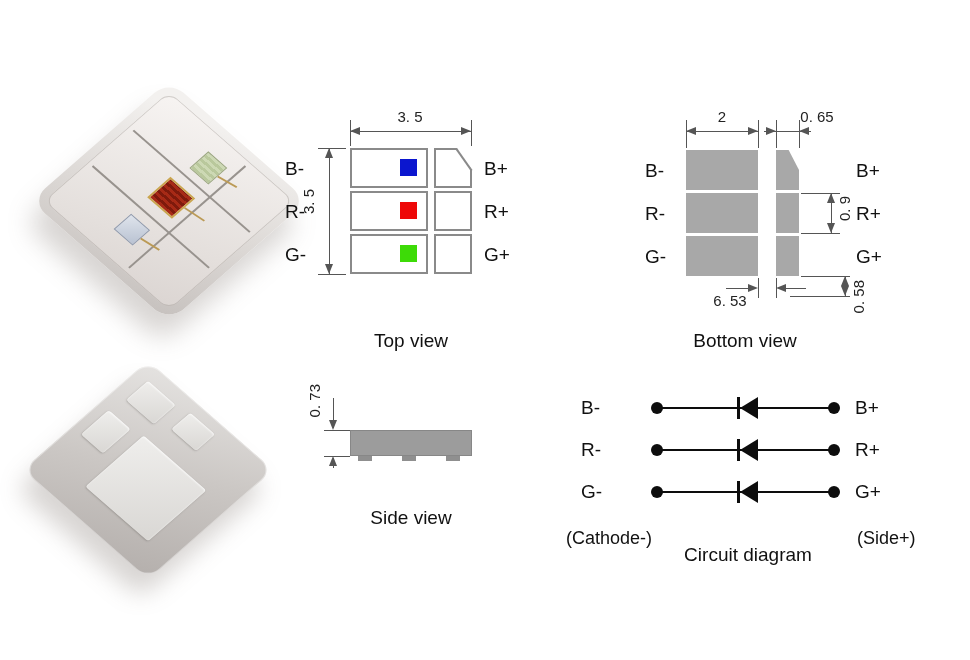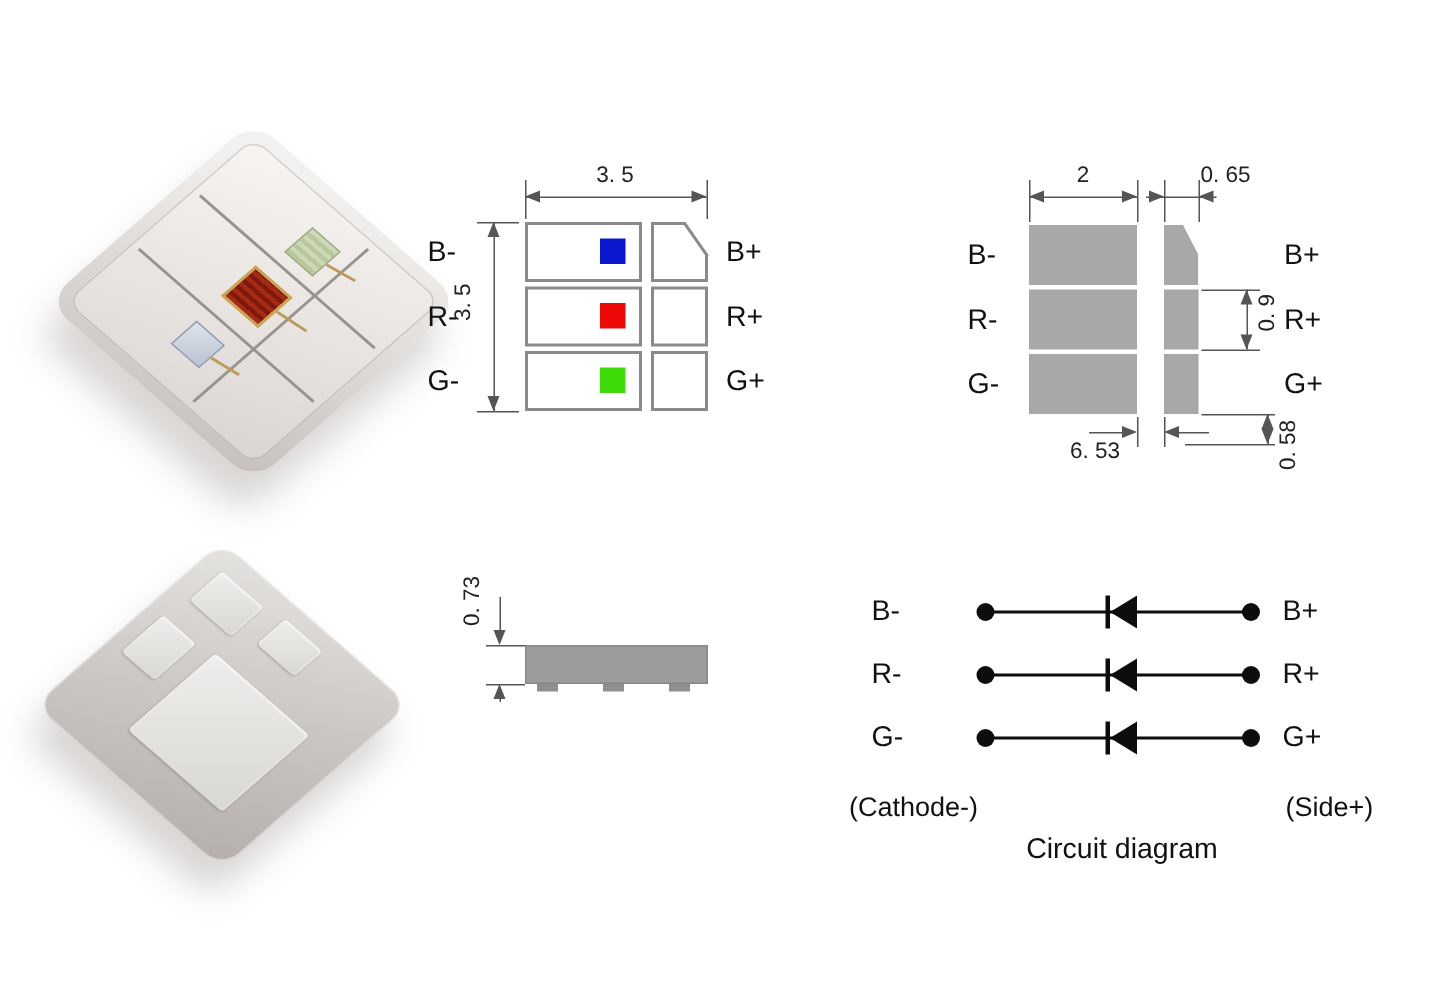--- a/index.html
+++ b/index.html
@@ -96,20 +96,21 @@
   <div class="arU" style="left:325px;top:148px;"></div>
   <div class="arD" style="left:325px;top:264px;"></div>
   <div class="vtxt" style="left:300px;top:189px;">3. 5</div>
 
   <div class="lbl" style="left:285px;top:157px;">B-</div>
   <div class="lbl" style="left:285px;top:200px;">R-</div>
   <div class="lbl" style="left:285px;top:243px;">G-</div>
   <div class="lbl" style="left:484px;top:157px;">B+</div>
   <div class="lbl" style="left:484px;top:200px;">R+</div>
   <div class="lbl" style="left:484px;top:243px;">G+</div>
+  <div class="cap" style="left:350px;top:330px;width:122px;">Top view</div>
 
   <div class="pad" style="left:686px;top:150px;width:72px;height:40px;"></div>
   <div class="pad" style="left:686px;top:193px;width:72px;height:40px;"></div>
   <div class="pad" style="left:686px;top:236px;width:72px;height:40px;"></div>
   <div class="pad padnotch" style="left:776px;top:150px;width:23px;height:40px;"></div>
   <div class="pad" style="left:776px;top:193px;width:23px;height:40px;"></div>
   <div class="pad" style="left:776px;top:236px;width:23px;height:40px;"></div>
 
   <div class="vl" style="left:686px;top:120px;height:28px;"></div>
   <div class="vl" style="left:758px;top:120px;height:28px;"></div>
@@ -146,32 +147,34 @@
   <div class="arU" style="left:841px;top:276px;"></div>
   <div class="arD" style="left:841px;top:286px;"></div>
   <div class="vtxt" style="left:850px;top:280px;">0. 58</div>
 
   <div class="lbl" style="left:645px;top:159px;">B-</div>
   <div class="lbl" style="left:645px;top:202px;">R-</div>
   <div class="lbl" style="left:645px;top:245px;">G-</div>
   <div class="lbl" style="left:856px;top:159px;">B+</div>
   <div class="lbl" style="left:856px;top:202px;">R+</div>
   <div class="lbl" style="left:856px;top:245px;">G+</div>
+  <div class="cap" style="left:680px;top:330px;width:130px;">Bottom view</div>
 
   <div style="position:absolute;left:350px;top:430px;width:122px;height:26px;background:#9c9c9c;border:1px solid #878787;"></div>
   <div style="position:absolute;left:358px;top:456px;width:14px;height:5px;background:#8f8f8f;"></div>
   <div style="position:absolute;left:402px;top:456px;width:14px;height:5px;background:#8f8f8f;"></div>
   <div style="position:absolute;left:446px;top:456px;width:14px;height:5px;background:#8f8f8f;"></div>
   <div class="hl" style="left:324px;top:430px;width:26px;"></div>
   <div class="hl" style="left:324px;top:456px;width:26px;"></div>
   <div class="vl" style="left:333px;top:398px;height:30px;"></div>
   <div class="vl" style="left:333px;top:458px;height:10px;"></div>
   <div class="arD" style="left:329px;top:420px;"></div>
   <div class="arU" style="left:329px;top:456px;"></div>
   <div class="vtxt" style="left:306px;top:384px;">0. 73</div>
+  <div class="cap" style="left:350px;top:507px;width:122px;">Side view</div>
 
   <div class="lbl" style="left:581px;top:396px;">B-</div>
   <div class="dot" style="left:651px;top:402px;"></div>
   <div class="wire" style="left:657px;top:407px;width:180px;"></div>
   <div class="dbar" style="left:737px;top:397px;"></div>
   <div class="dtri" style="left:740px;top:397px;"></div>
   <div class="dot" style="left:828px;top:402px;"></div>
   <div class="lbl" style="left:855px;top:396px;">B+</div>
 
   <div class="lbl" style="left:581px;top:438px;">R-</div>
@@ -185,15 +188,15 @@
   <div class="lbl" style="left:581px;top:480px;">G-</div>
   <div class="dot" style="left:651px;top:486px;"></div>
   <div class="wire" style="left:657px;top:491px;width:180px;"></div>
   <div class="dbar" style="left:737px;top:481px;"></div>
   <div class="dtri" style="left:740px;top:481px;"></div>
   <div class="dot" style="left:828px;top:486px;"></div>
   <div class="lbl" style="left:855px;top:480px;">G+</div>
 
   <div class="lbl note" style="left:566px;top:527px;">(Cathode-)</div>
   <div class="lbl note" style="left:857px;top:527px;">(Side+)</div>
-  <div class="cap" style="left:656px;top:556px;width:184px;">Circuit diagram</div>
+  <div class="cap" style="left:656px;top:544px;width:184px;">Circuit diagram</div>
 
 </div>
 
 </body></html>

